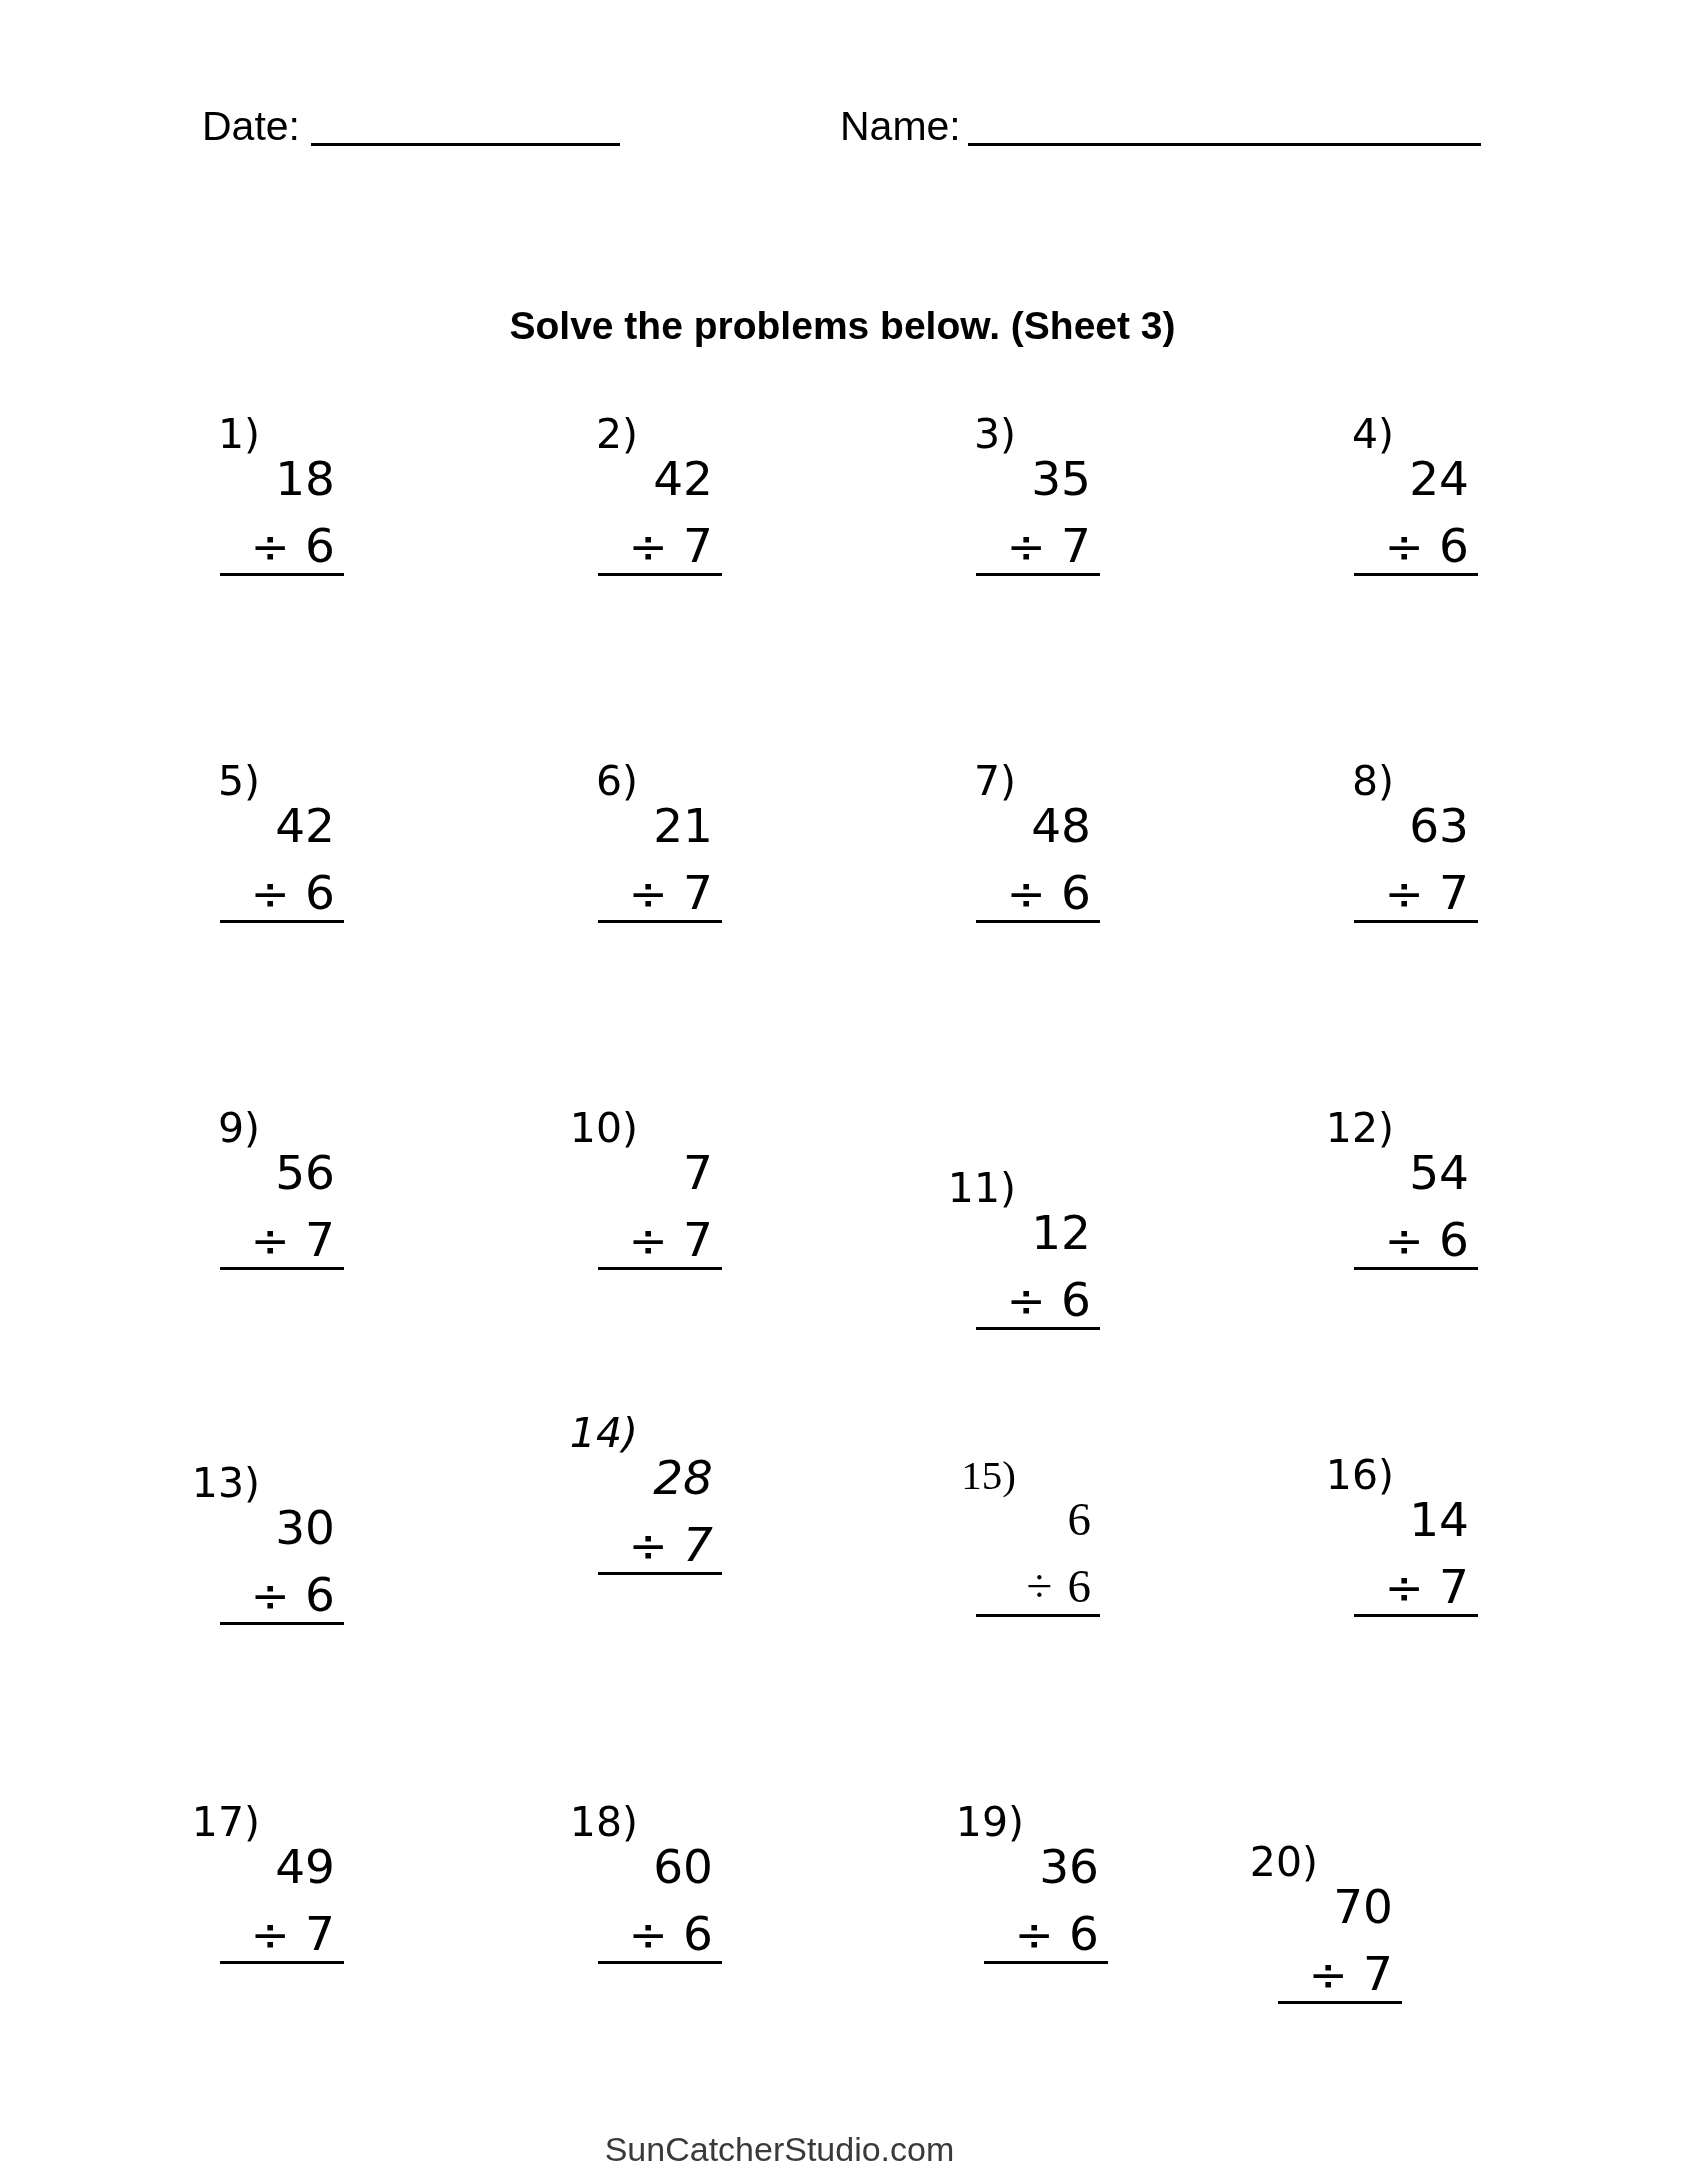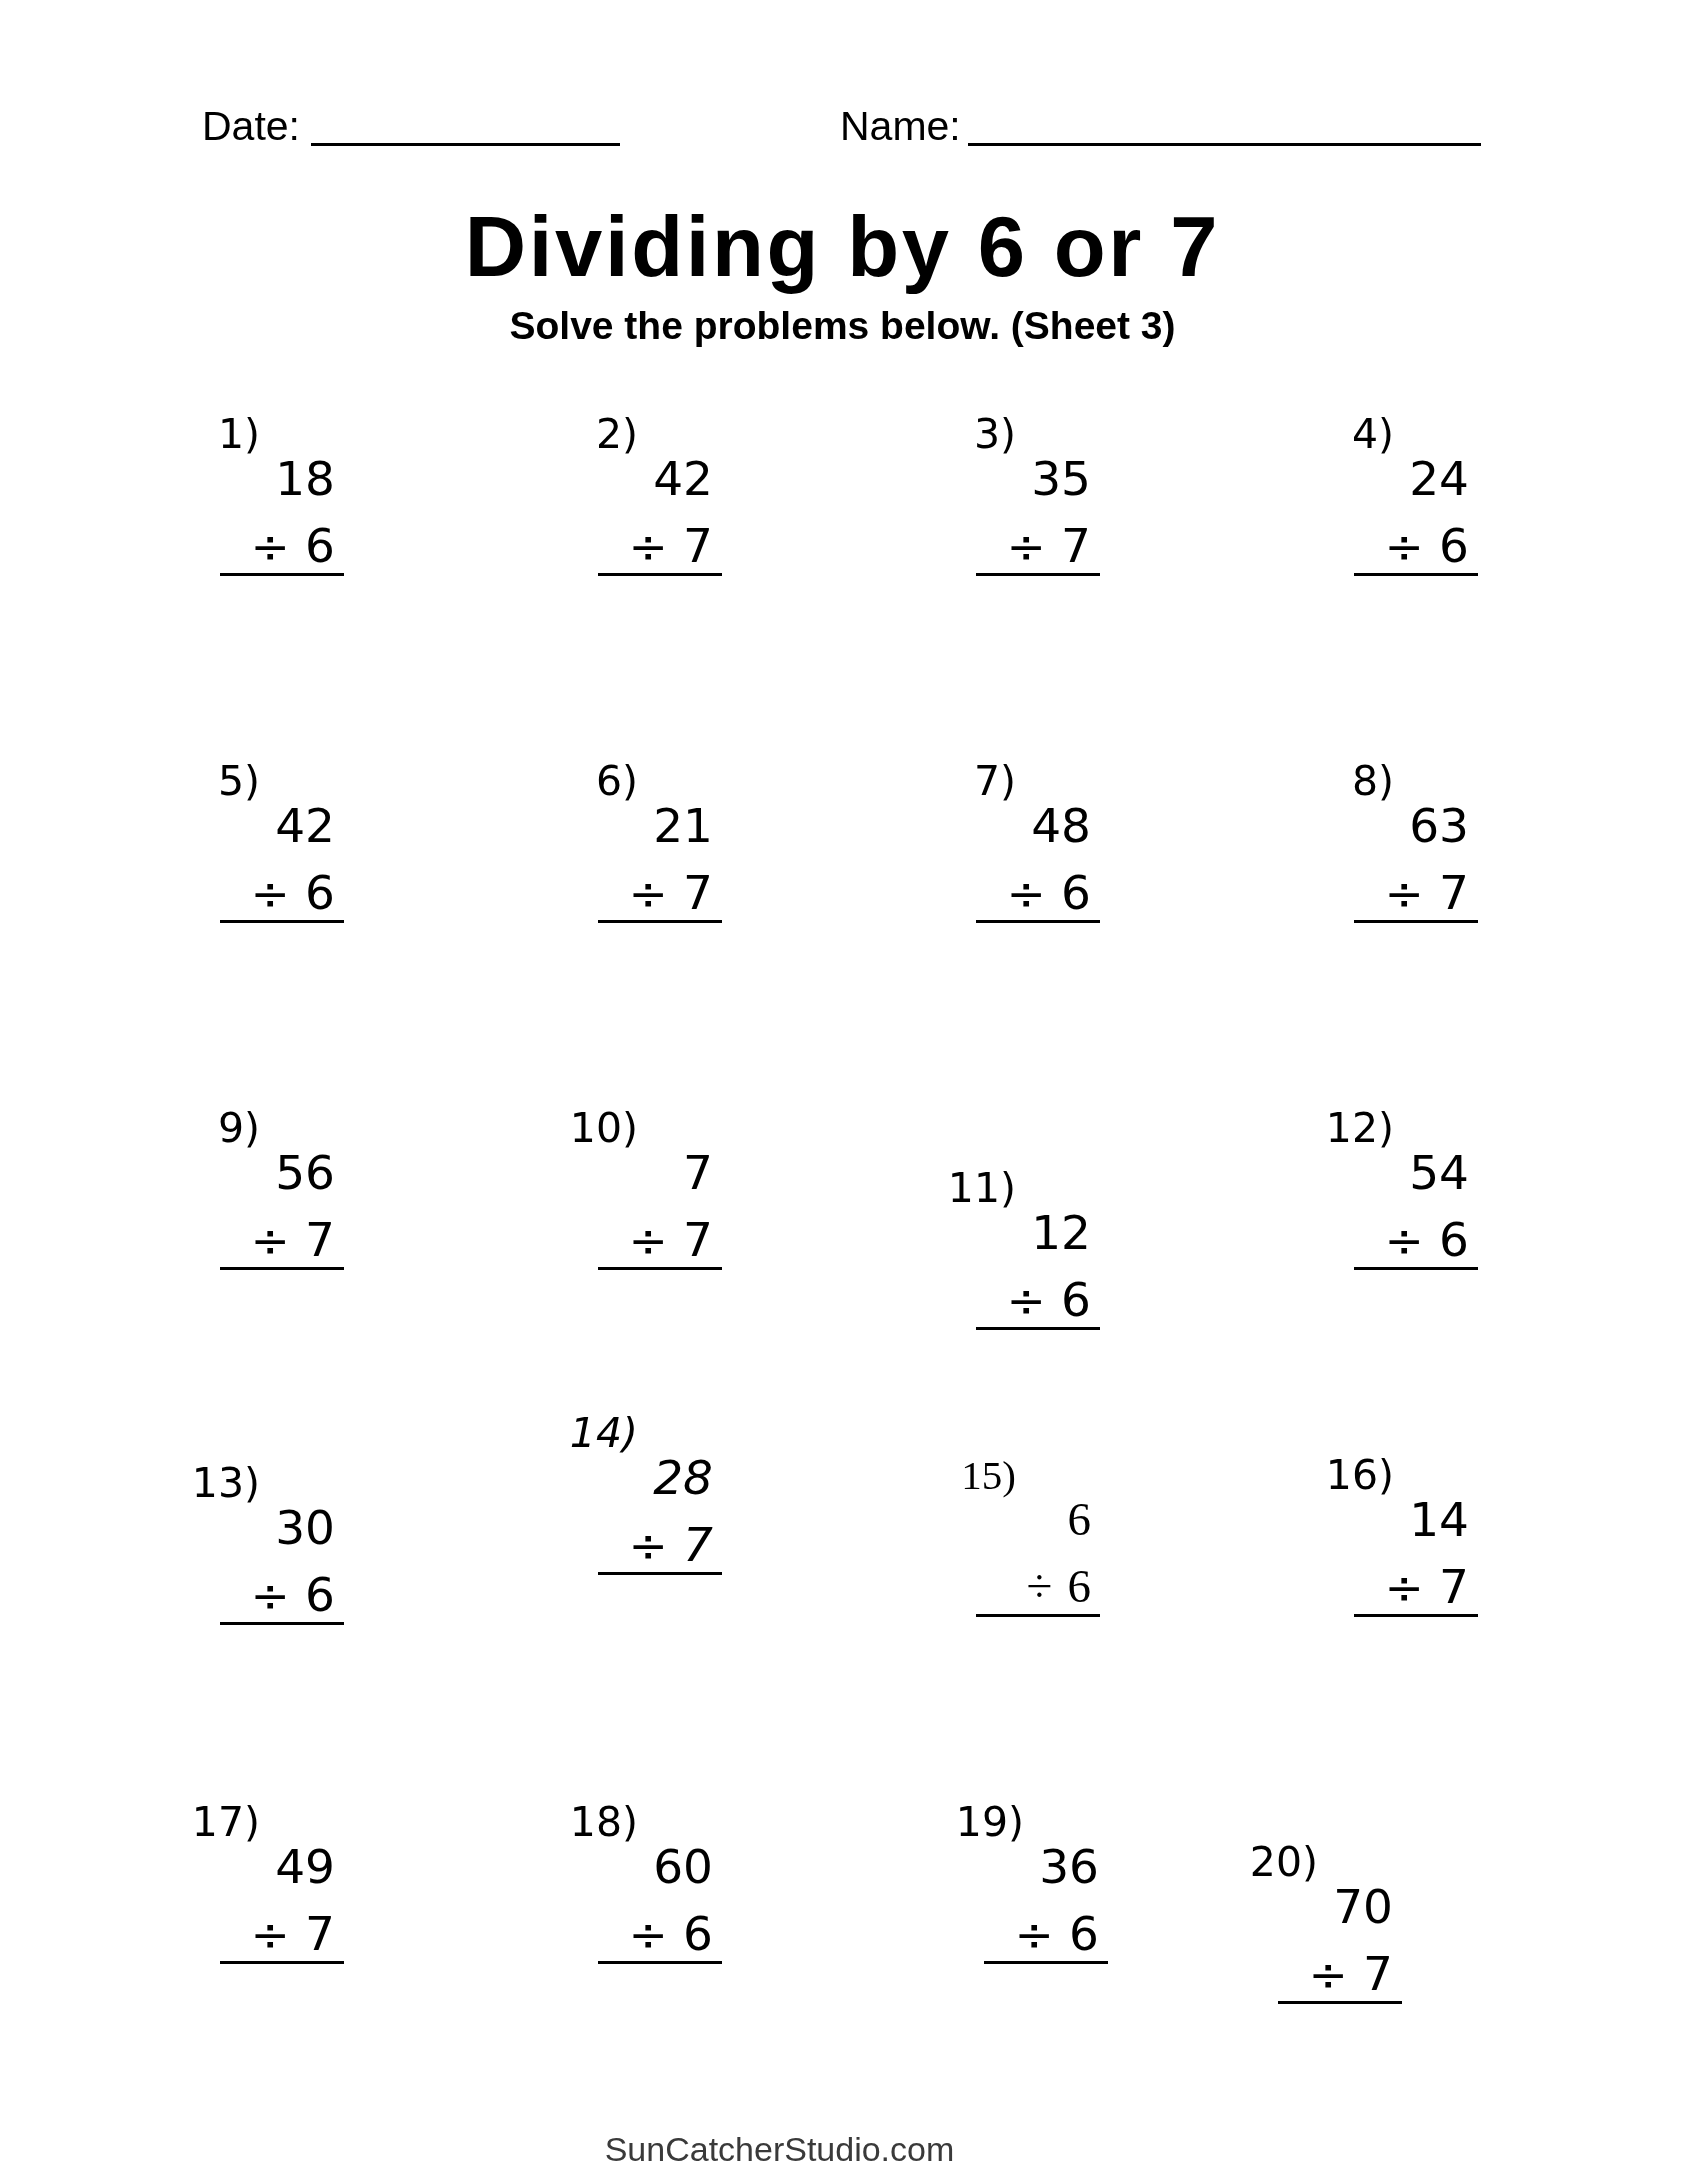--- a/index.html
+++ b/index.html
@@ -84,21 +84,20 @@
 <body style="background: rgb(255, 255, 255); color: rgb(0, 0, 0);">
 
 <div class="page">
 
   <div class="hdr-label" style="left:202px; top:106px;">Date:</div>
   <div class="hdr-line" style="left:311px; top:103px; width:309px;"></div>
 
   <div class="hdr-label" style="left:840px; top:106px;">Name:</div>
   <div class="hdr-line" style="left:968px; top:103px; width:513px;"></div>
 
-  <div class="title">Dividing by 6 or 7</div>
   <div class="subtitle">Solve the problems below. (Sheet 3)</div>
 
   <div id="grid">
       <div class="cell" style="left: 220px; top: 416px;">
     <div class="p-num">1)</div>
     <div class="p-dividend">18</div>
     <div class="p-op"><span class="divsym">÷</span><span class="divnum">6</span></div>
     <div class="p-line"></div>
   </div>
       <div class="cell" style="left: 598px; top: 416px;">

